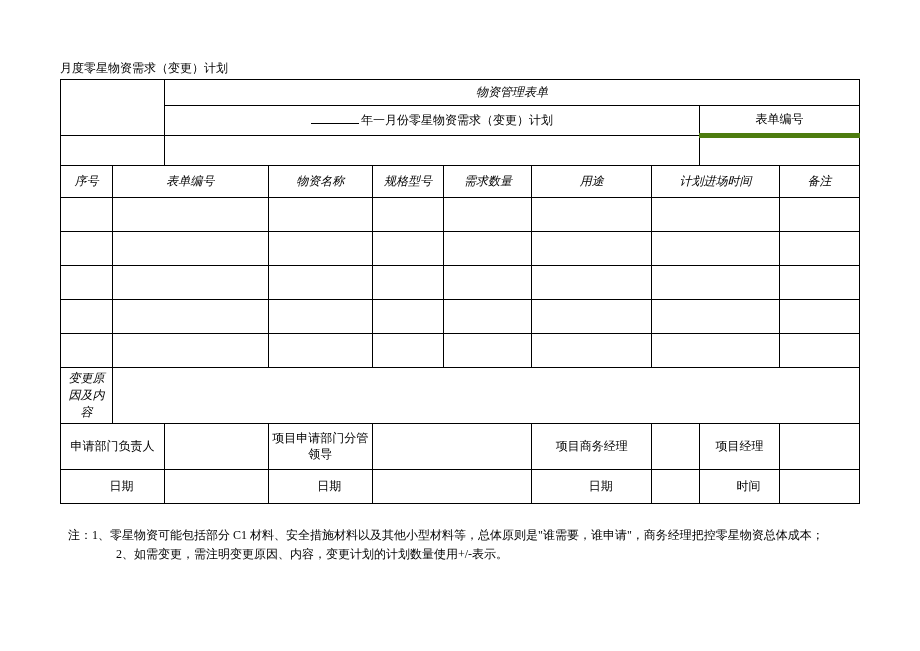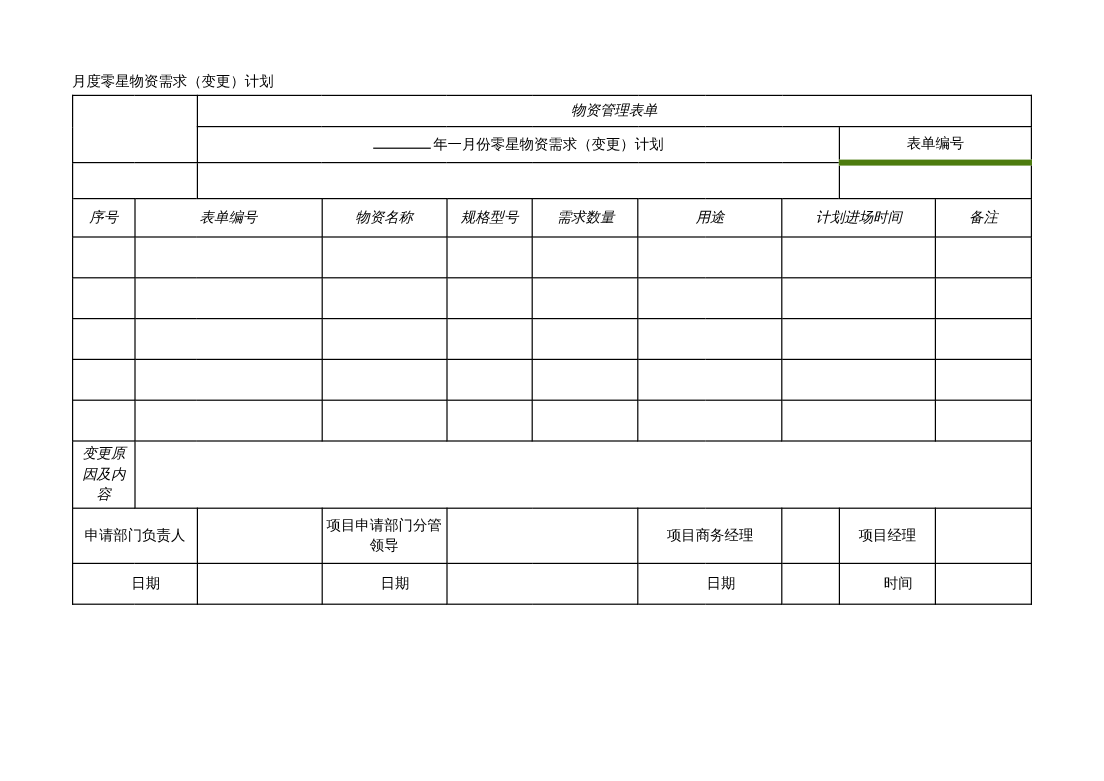--- a/index.html
+++ b/index.html
@@ -208,13 +208,15 @@
     <td colspan="2"></td>
     <td colspan="2">日期</td>
     <td></td>
     <td>时间</td>
     <td></td>
   </tr>
 </tbody>
   </table>
 
 <div class="notes">
+  <div>注：1、零星物资可能包括部分 C1 材料、安全措施材料以及其他小型材料等，总体原则是"谁需要，谁申请"，商务经理把控零星物资总体成本；</div>
+  <div class="line2">2、如需变更，需注明变更原因、内容，变更计划的计划数量使用+/-表示。</div>
 </div>
 
 </body></html>

